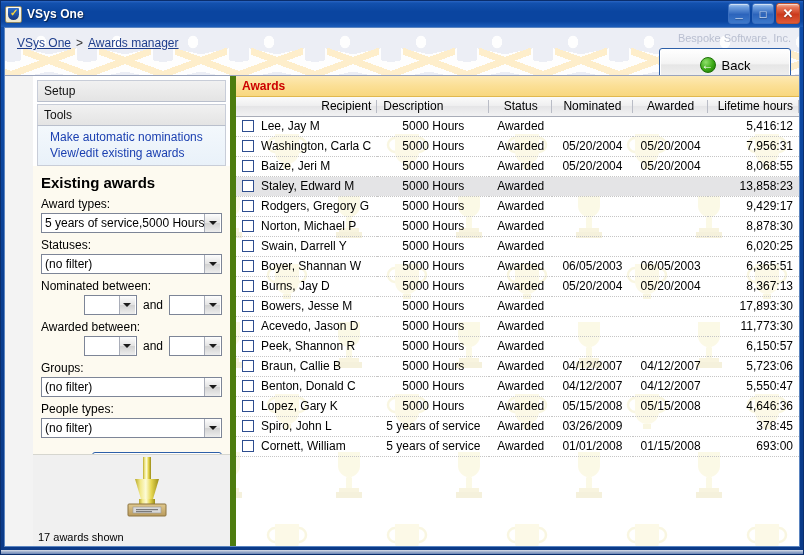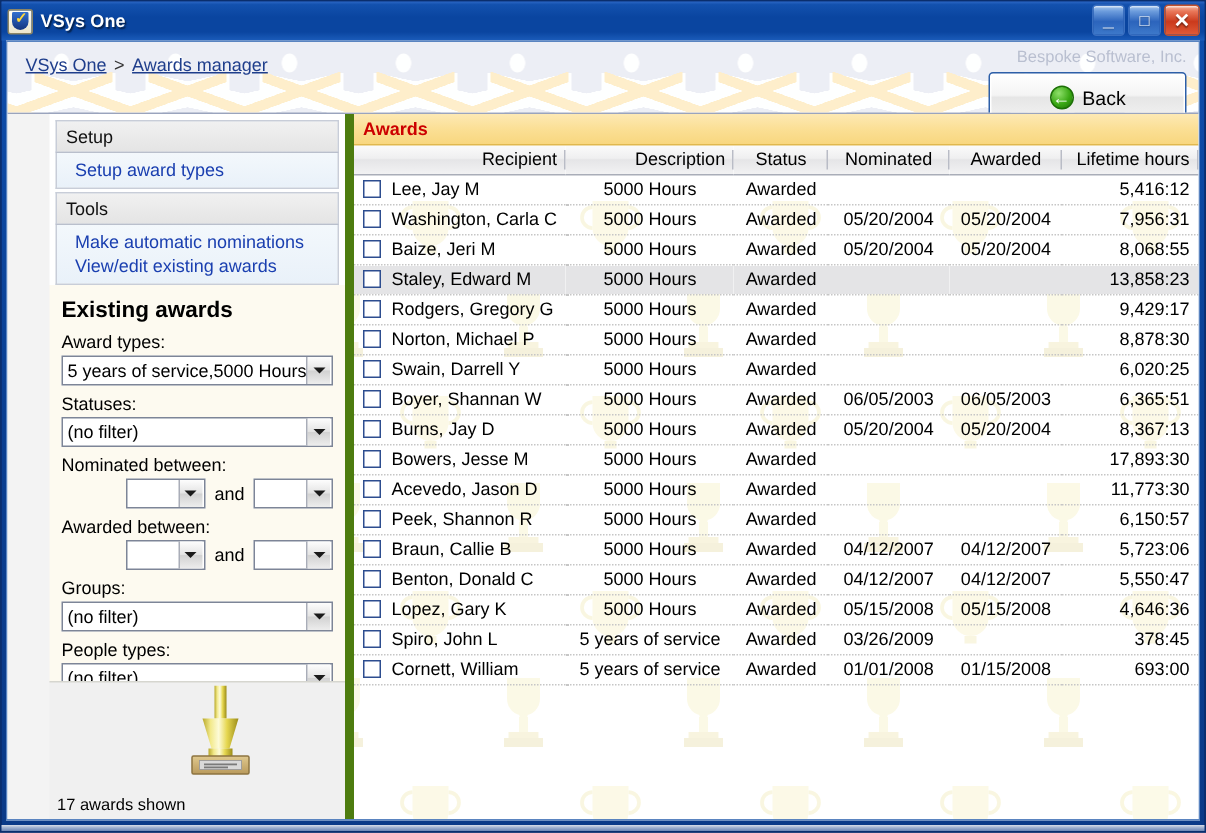--- a/index.html
+++ b/index.html
@@ -340,23 +340,20 @@
         <span class="blabel">Back</span>
       </div>
     </div>
 
     <div class="body">
 
       <div class="sidebar">
 
         <div class="nav-wrap">
           <div class="nav-group-head">Setup</div>
-          <div class="nav-group-body">
-            <a class="nav-link">Setup award types</a>
-          </div>
           <div class="nav-gap"></div>
           <div class="nav-group-head">Tools</div>
           <div class="nav-group-body">
             <a class="nav-link">Make automatic nominations</a>
             <a class="nav-link">View/edit existing awards</a>
           </div>
         </div>
 
         <div class="filters">
           <div class="section-title">Existing awards</div>
@@ -721,21 +718,21 @@
               <col style="width:131px">
               <col style="width:104px">
               <col style="width:58px">
               <col style="width:75px">
               <col style="width:70px">
               <col style="width:84px">
             </colgroup>
             <thead>
               <tr id="hrow">
                   <th class="ta-l">Recipient</th>
-                  <th class="" style="text-align: right;">Description</th>
+                  <th class="" style="text-align: left;">Description</th>
                   <th class="" style="text-align: center;">Status</th>
                   <th class="" style="text-align: center;">Nominated</th>
                   <th class="" style="text-align: center;">Awarded</th>
                   <th class="ta-r">Lifetime hours</th>
                 </tr>
             </thead>
             <tbody id="brow">
                 <tr>
                   <td class="c-recipient">
                     <div class="cbwrap">

